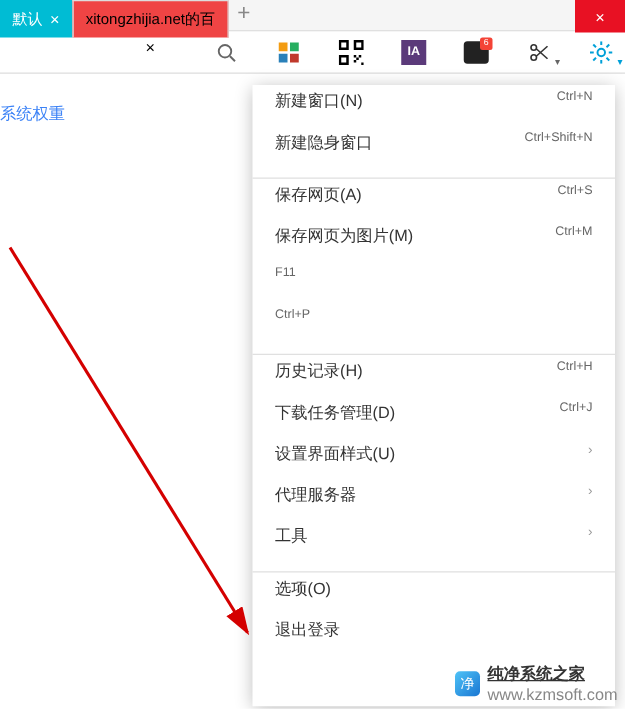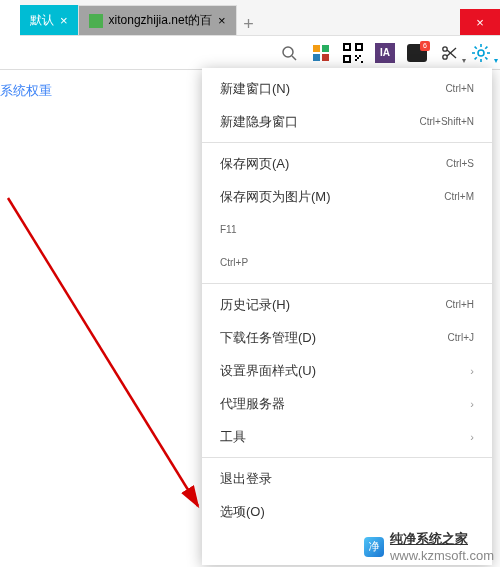--- a/index.html
+++ b/index.html
@@ -1,36 +1,36 @@
 <!DOCTYPE html>
 <html><head>
 <meta charset="utf-8">
 <style>
   * { margin: 0; padding: 0; box-sizing: border-box; }
   body { width: 500px; height: 567px; font-family: "Microsoft YaHei", Arial, sans-serif; font-size: 13px; background: #fff; position: relative; overflow: hidden; }
-  .tabstrip { height: 36px; background: #f5f5f5; display: flex; align-items: flex-end; border-bottom: 1px solid #e0e0e0; margin-left: 20px; }
+  .tabstrip { height: 25px; background: #f5f5f5; display: flex; align-items: flex-start; border-bottom: 1px solid #e0e0e0; }
   .tab { height: 30px; display: flex; align-items: center; padding: 0 10px; gap: 6px; font-size: 12px; }
   .tab.active { background: #00bcd4; color: #fff; }
-  .tab.second { background: #a3a3a3; border: 1px solid #ddd; border-bottom: none; }
+  .tab.second { background: #ef4444; border: 1px solid #ddd; border-bottom: none; flex-direction: column; }
   .tab .favicon { width: 14px; height: 14px; background: #4caf50; display: inline-block; }
   .tab .close { font-size: 13px; cursor: pointer; }
   .newtab { width: 24px; text-align: center; font-size: 18px; color: #888; }
   .window-controls { margin-left: auto; display: flex; }
   .wbtn { width: 40px; height: 26px; display: flex; align-items: center; justify-content: center; font-size: 13px; color: #333; }
   .wbtn.close { background: #e81123; color: #fff; }
-  .toolbar { height: 34px; display: flex; align-items: center; justify-content: flex-end; padding: 0 8px; gap: 10px; border-bottom: 1px solid #ddd; }
+  .toolbar { height: 34px; display: flex; align-items: center; justify-content: flex-end; padding: 0 8px; gap: 28px; border-bottom: 1px solid #ddd; }
   .tb-icon { width: 22px; height: 22px; display: flex; align-items: center; justify-content: center; position: relative; }
   .qr { width: 20px; height: 20px; }
   .ia-badge { width: 20px; height: 20px; background: #5b3a7a; color: #fff; font-size: 10px; font-weight: bold; display: flex; align-items: center; justify-content: center; }
   .notif-box { width: 20px; height: 18px; background: #222; border-radius: 3px; position: relative; }
   .notif-box .dot { position: absolute; right: -3px; top: -3px; width: 10px; height: 10px; background: #f44336; color: #fff; font-size: 7px; border-radius: 2px; display: flex; align-items: center; justify-content: center; }
   .gear { color: #00a0d8; }
   .sidebar-text { position: absolute; left: 0; top: 82px; font-size: 13px; color: #3b82f6; }
   .menu { position: absolute; right: 8px; top: 68px; width: 290px; background: #fff; box-shadow: 0 2px 14px rgba(0,0,0,0.28); padding: 4px 0; }
-  .menu-item { height: 33px; display: flex; align-items: center; padding: 0 18px; cursor: pointer; color: #333; font-size: 13px; }
+  .menu-item { height: 33px; display: flex; align-items: flex-start; padding: 0 18px; cursor: pointer; color: #333; font-size: 13px; }
   .menu-item .label { flex: 1; }
   .menu-item .shortcut { color: #666; font-size: 10px; }
   .menu-item .chev { color: #999; font-size: 11px; }
   .menu-sep { height: 1px; background: #e0e0e0; margin: 4px 0; }
   .arrow-svg { position: absolute; left: 0; top: 190px; pointer-events: none; }
   .watermark { position: absolute; right: 6px; bottom: 4px; display: flex; align-items: center; gap: 6px; font-size: 13px; color: #333; }
   .watermark .logo { width: 20px; height: 20px; background: linear-gradient(135deg, #4fc3f7, #1976d2); border-radius: 4px; display: flex; align-items: center; justify-content: center; color: #fff; font-size: 11px; }
   .watermark .sub { font-size: 13px; color: #888; }
 </style>
 </head>
@@ -160,24 +160,24 @@
     <div class="menu-item">
       <span class="label">代理服务器</span>
       <span class="chev">›</span>
     </div>
     <div class="menu-item">
       <span class="label">工具</span>
       <span class="chev">›</span>
     </div>
     <div class="menu-sep"></div>
     <div class="menu-item">
-      <span class="label">退出登录</span>
+      <span class="label">选项(O)</span>
     </div>
     <div class="menu-item">
-      <span class="label">选项(O)</span>
+      <span class="label">退出登录</span>
     </div>
     <div class="menu-item"></div>
   </div>
 
 <svg class="arrow-svg" width="210" height="340">
   <defs>
       <marker id="ah" markerWidth="10" markerHeight="10" refX="8" refY="3" orient="auto">
         <path d="M0,0 L0,6 L9,3 z" fill="#d40000"></path>
       </marker>
     </defs>

